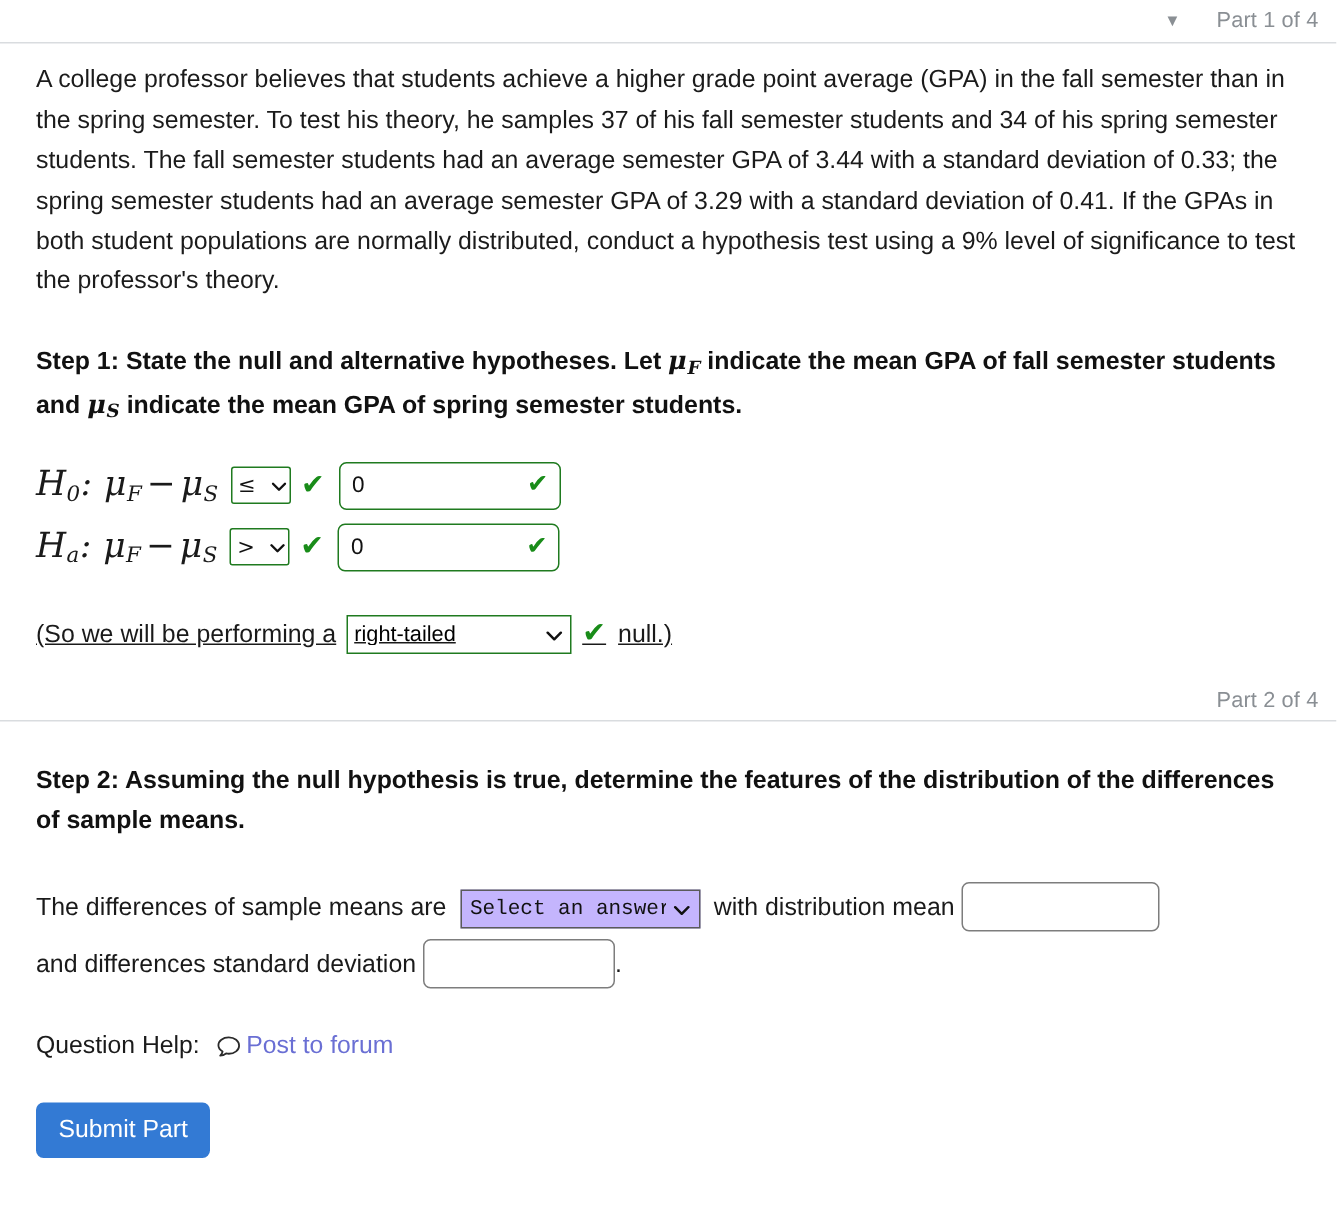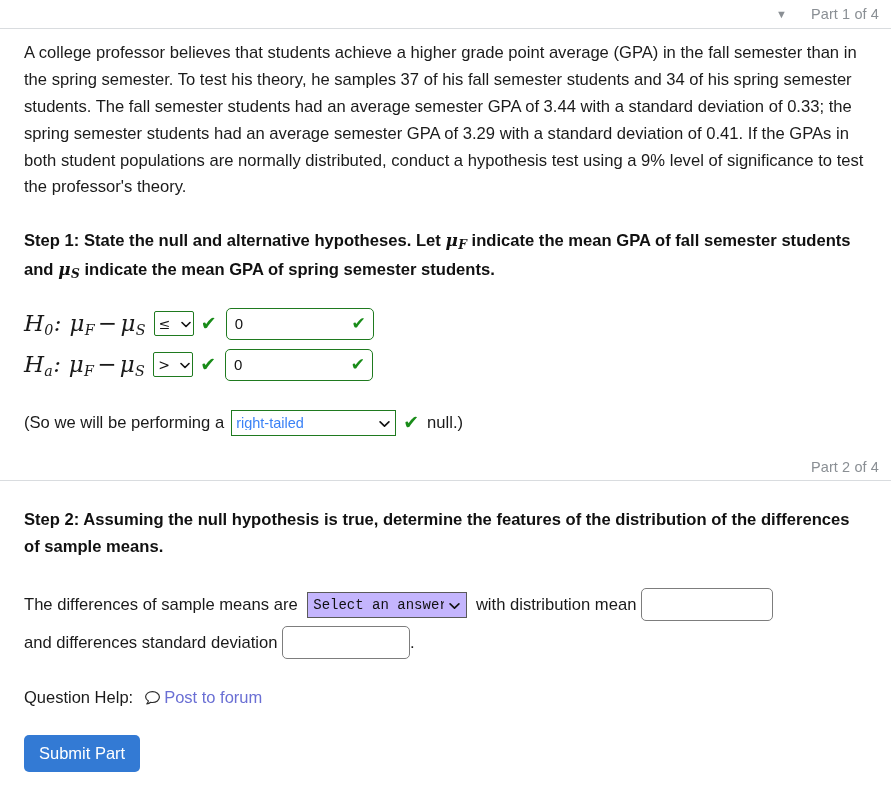--- a/index.html
+++ b/index.html
@@ -166,31 +166,32 @@
     vertical-align: middle;
   }
   input.blank.mean { width: 132px; }
   input.blank.sd   { width: 128px; }
 
   
   .tail-line {
     display: flex; align-items: center;
     margin-top: 26px;
     font-size: 16.6px;
+    text-decoration: underline;
   }
   select.tail-select {
     appearance: none; -webkit-appearance: none;
     border: 1.5px solid #1f7a1f;
     border-radius: 0;
     background: #fff;
     height: 26px;
-    width: 165px;
+    width: 150px;
     font-size: 14.5px;
     font-family: "Liberation Sans", sans-serif;
-    color: #3b82f6;
+    color: #000000;
     padding: 0 22px 0 4px;
     margin-left: 7px;
     line-height: 1;
   }
   select.plain-select {
     appearance: none; -webkit-appearance: none;
     border: 1.2px solid #5a5a5a;
     border-radius: 0;
     background: #c4b5fd;
     height: 26px;

